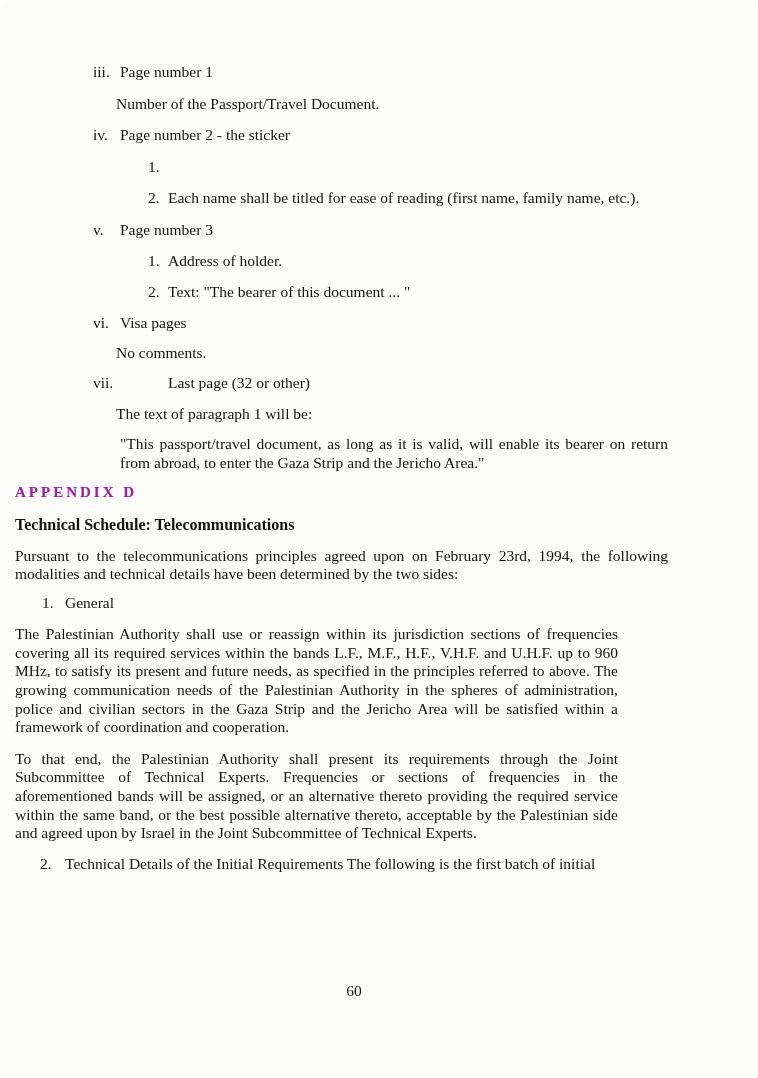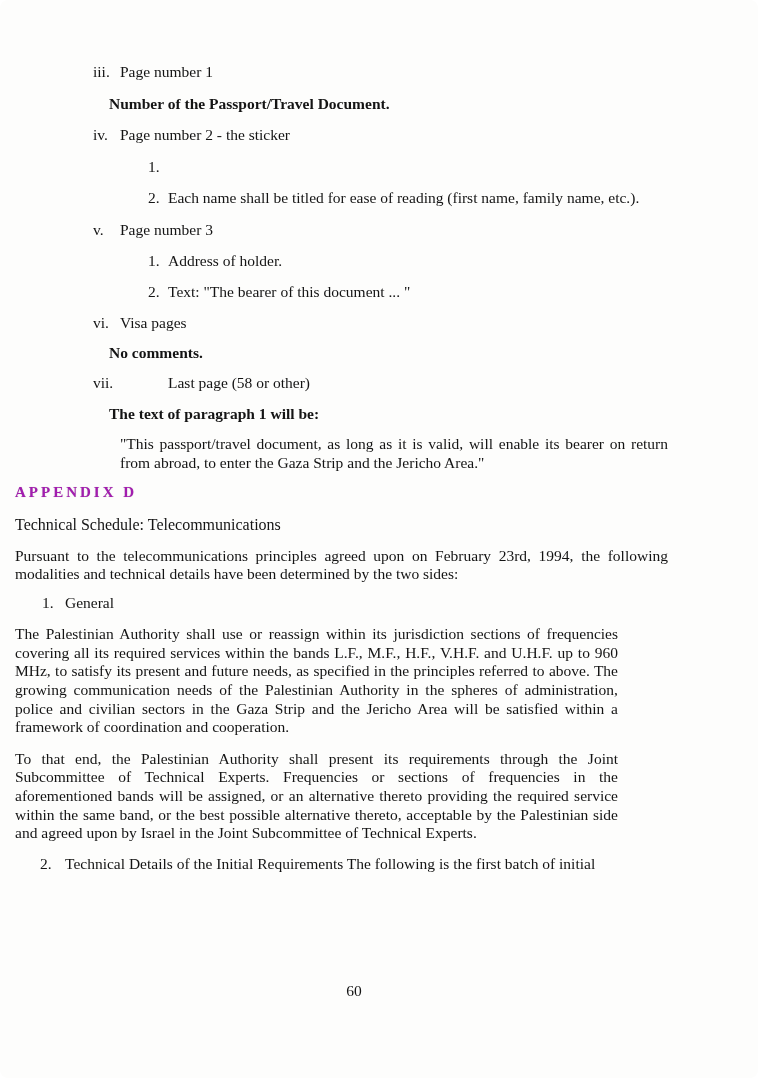--- a/index.html
+++ b/index.html
@@ -29,42 +29,42 @@
     margin-left: 15px;
     width: 653px;
   }
   .row { display: flex; align-items: flex-start; }
   .mk { flex: 0 0 auto; }
   .mk-roman { width: 27px; }
   .mk-roman-wide { width: 75px; }
   .mk-num { width: 20px; }
   .mk-s1 { width: 23px; }
   .mk-s2 { width: 25px; }
-  .sub-indent { margin-left: 16px; font-weight: bold; }
+  .sub-indent { margin-left: 23px; }
   .num-indent { margin-left: 55px; }
   .num-text { width: 500px; }
   .para-indent { margin-left: 27px; width: 548px; }
   .just {
     text-align: justify;
     text-align-last: left;
   }
   .g10 { margin-bottom: 10px; }
   .g11 { margin-bottom: 11px; }
   .g12 { margin-bottom: 12px; }
   .g13 { margin-bottom: 13px; }
   .g14 { margin-bottom: 14px; }
   .appendix-heading {
     font-weight: 700;
     font-size: 15px;
     letter-spacing: 3px;
     color: #a21caf;
     text-shadow: 0 0 1px #c4c4c0;
   }
   .appendix-title {
-    font-weight: 400;
+    font-weight: 700;
     font-size: 16px;
   }
   .sec-head { margin-left: 27px; }
   .sec-para {
     width: 603px;
   }
   .sec2-row { margin-left: 25px; }
   .sec2-text { width: 603px; }
   .page-number {
     position: absolute;
@@ -119,21 +119,21 @@
 
     <div class="row g12">
       <span class="mk mk-roman">vi.</span>
       <span>Visa pages</span>
     </div>
 
     <div class="sub-indent g11">No comments.</div>
 
     <div class="row g12">
       <span class="mk mk-roman-wide">vii.</span>
-      <span>Last page (58 or other)</span>
+      <span>Last page (32 or other)</span>
     </div>
 
     <div class="sub-indent g12">The text of paragraph 1 will be:</div>
 
     <div class="para-indent just g11">"This passport/travel document, as long as it is valid, will enable its bearer on return from abroad, to enter the Gaza Strip and the Jericho Area."</div>
 
 
   </div>
 
   <div class="appendix">

